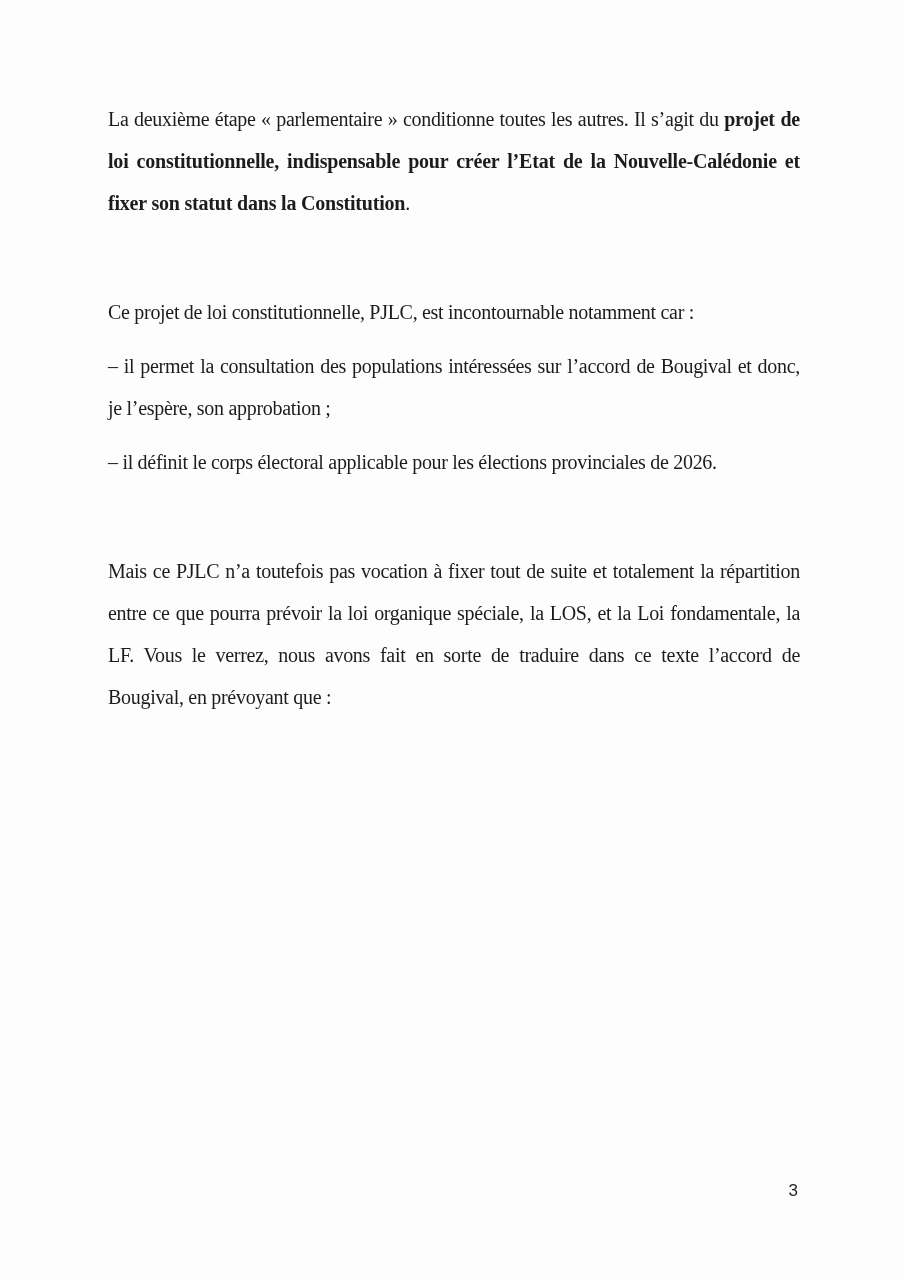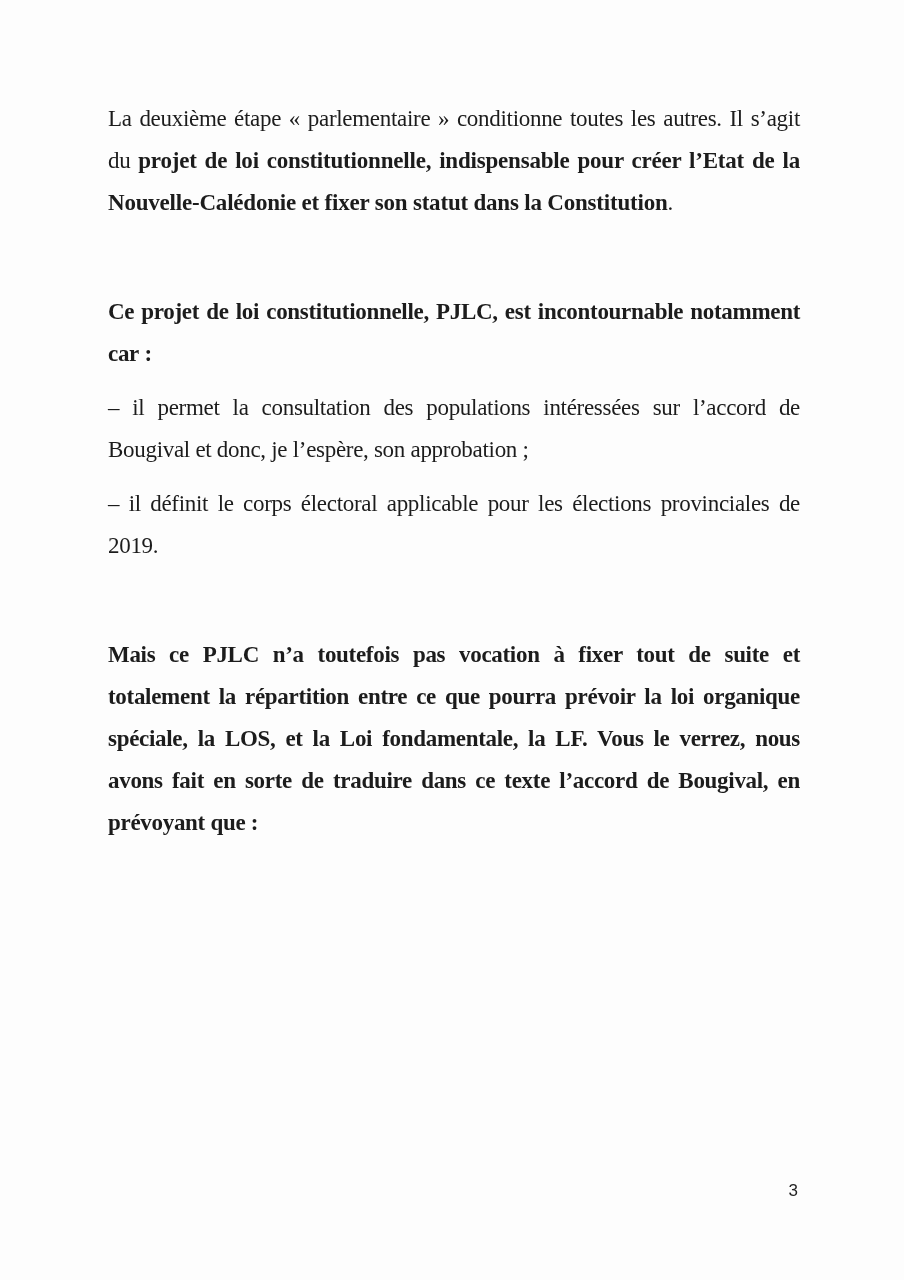--- a/index.html
+++ b/index.html
@@ -18,31 +18,31 @@
     height: 1280px;
     background: #fdfdfd;
     overflow: hidden;
     color: #1c1c1c;
   }
   .body-text {
     position: absolute;
     left: 108px;
     top: 98px;
     width: 692px;
-    font-size: 23px;
+    font-size: 20px;
     line-height: 42px;
     letter-spacing: -0.3px;
     text-align: justify;
     text-justify: inter-word;
   }
   .body-text p {
     margin: 0;
   }
   .gap-small { margin-top: 12px !important; font-family: Liberation Serif, serif; }
-  .gap-large { margin-top: 67px !important; font-weight: bold; }
+  .gap-large { margin-top: 67px !important; }
   .intro strong {
     font-weight: bold;
     letter-spacing: -0.2px;
   }
   .page-number {
     position: absolute;
     right: 106px;
     top: 1180px;
     font-family: "Liberation Sans", sans-serif;
     font-size: 17px;
@@ -56,21 +56,21 @@
 <div class="page">
   <div class="body-text">
 
     <p class="intro"><span>La deuxième étape «&nbsp;parlementaire&nbsp;» conditionne toutes les autres. Il s’agit du </span><strong>projet de loi constitutionnelle, indispensable pour créer l’Etat de la Nouvelle-Calédonie et fixer son statut dans la Constitution</strong><span>.</span></p>
 
     <p class="gap-large">Ce projet de loi constitutionnelle, PJLC, est incontournable notamment car&nbsp;:</p>
 
     <p class="gap-small">– il permet la consultation des populations intéressées sur l’accord de Bougival et donc, je l’espère, son approbation&nbsp;;</p>
 
 
-    <p class="gap-small">– il définit le corps électoral applicable pour les élections provinciales de 2019.</p>
+    <p class="gap-small">– il définit le corps électoral applicable pour les élections provinciales de 2026.</p>
 
 
     <p class="gap-large">Mais ce PJLC n’a toutefois pas vocation à fixer tout de suite et totalement la répartition entre ce que pourra prévoir la loi organique spéciale, la LOS, et la Loi fondamentale, la LF. Vous le verrez, nous avons fait en sorte de traduire dans ce texte l’accord de Bougival, en prévoyant que&nbsp;:</p>
 
   </div>
 
   <div class="page-number">3</div>
 </div>
 
 </body></html>

